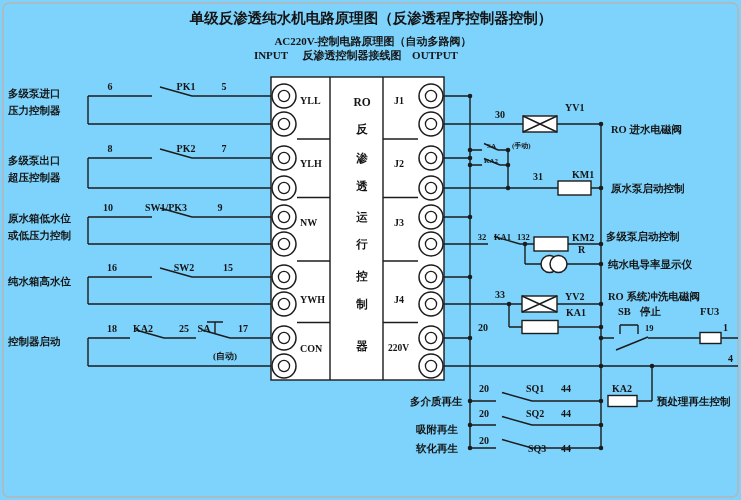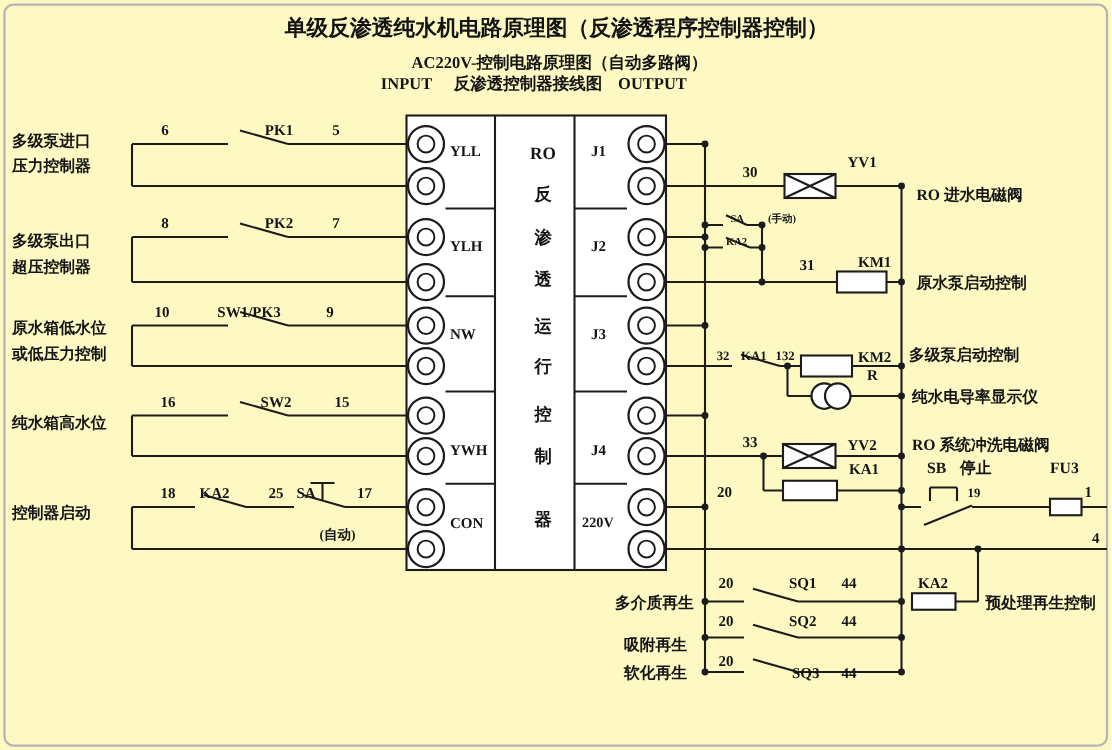--- a/index.html
+++ b/index.html
@@ -1,16 +1,16 @@
 <!DOCTYPE html>
 <html><head>
 <meta charset="utf-8">
 <style>
   html,body{margin:0;padding:0;background:#fff;}
-  .stage{position:relative;width:741px;height:500px;background:#fef9c3;font-family:"Liberation Serif","DejaVu Serif",serif;}
+  .stage{position:relative;width:741px;height:500px;background:#7dd3fc;font-family:"Liberation Serif","DejaVu Serif",serif;}
   svg{display:block;}
   svg text{font-family:"Liberation Serif","DejaVu Serif",serif;font-weight:bold;fill:#141414;}
   .w{stroke:#1c1c1c;stroke-width:1.4;fill:none;}
   .dots{stroke:#1c1c1c;stroke-width:4.6;fill:none;stroke-linecap:round;}
   .box{fill:#fff;stroke:#1c1c1c;stroke-width:1.4;}
   .term-o{fill:#fff;stroke:#1c1c1c;stroke-width:1.5;}
   .term-i{fill:#fff;stroke:#1c1c1c;stroke-width:1.3;}
   .frame{fill:none;stroke:#b5b5b5;stroke-width:1.5;}
   .t14{font-size:14.5px;} .t11{font-size:11px;} .t10{font-size:10px;}
   .t105{font-size:10.5px;} .t95{font-size:9.5px;} .t9{font-size:9px;}

